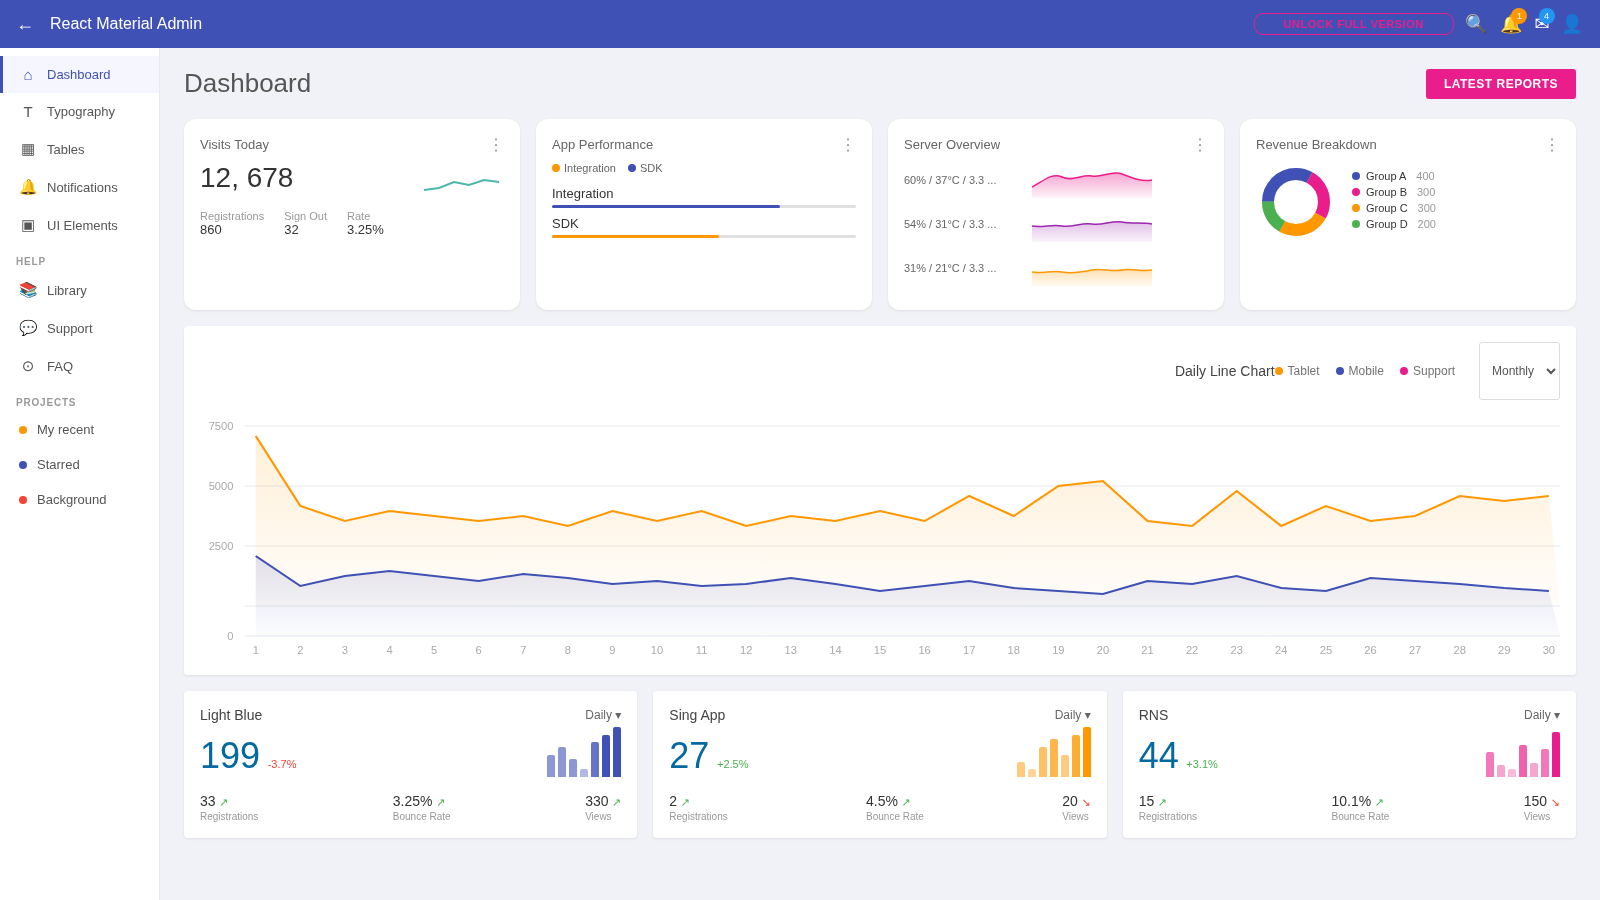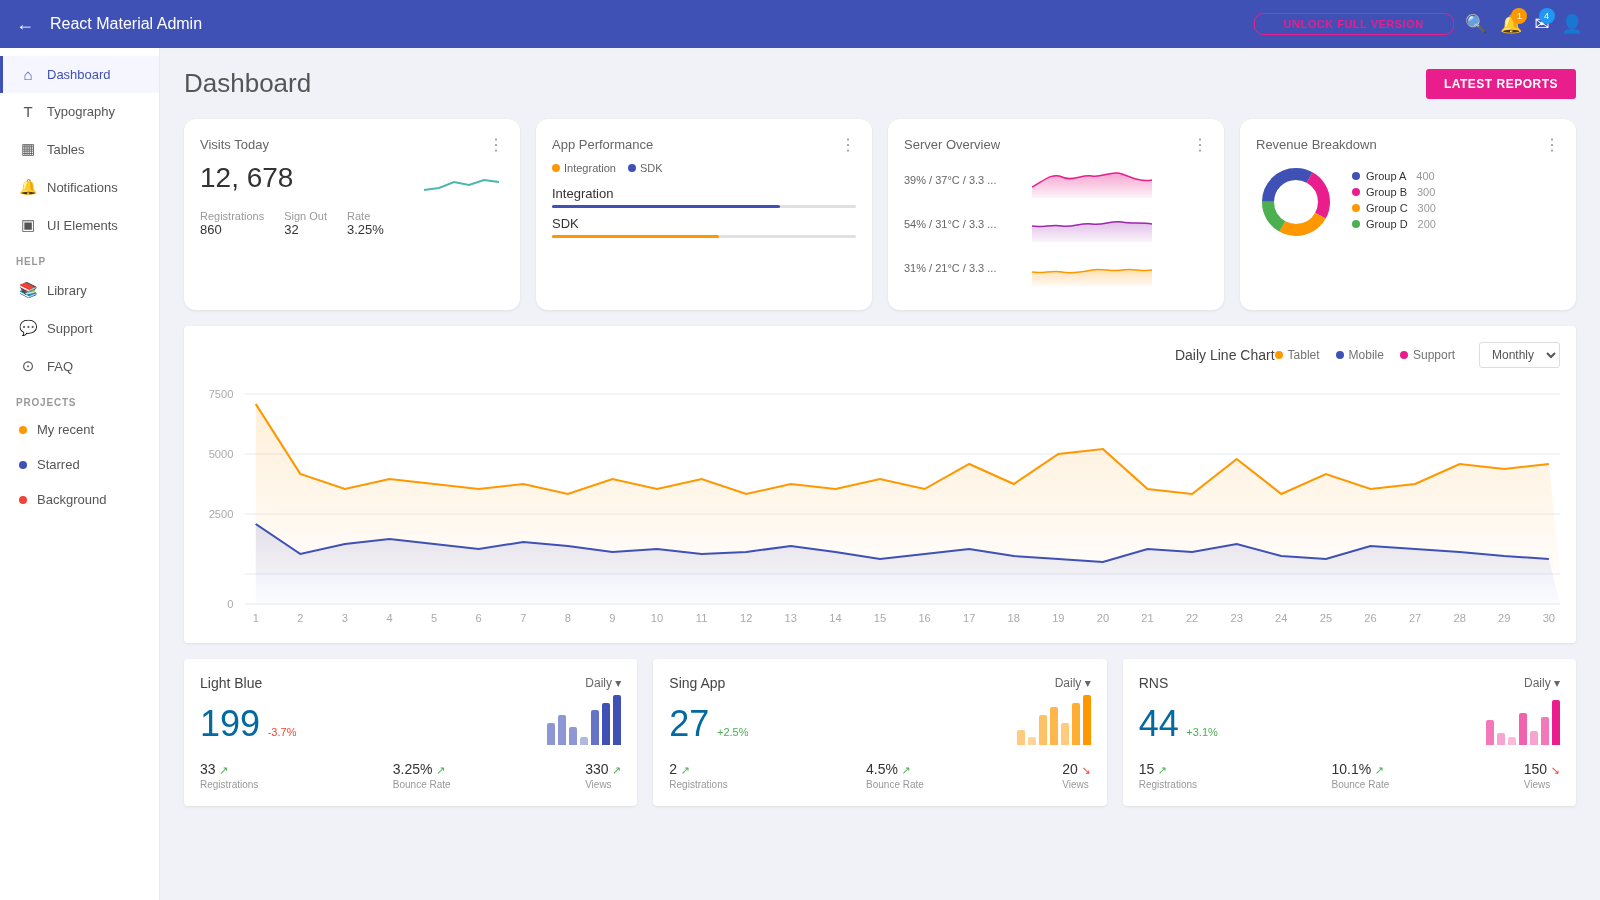--- a/index.html
+++ b/index.html
@@ -141,21 +141,21 @@
     
     .chart-card { background: white; border-radius: 4px; padding: 16px; box-shadow: 0 1px 3px rgba(0,0,0,0.08); margin-bottom: 16px; }
     .chart-header { display: flex; align-items: center; justify-content: flex-end; margin-bottom: 16px; }
     .chart-title { font-size: 14px; color: #444; font-weight: 500; }
     .chart-legend { display: flex; gap: 16px; }
     .chart-legend-item { display: flex; align-items: center; gap: 5px; font-size: 12px; color: #737373; }
     .chart-legend-dot { width: 8px; height: 8px; border-radius: 50%; }
     .monthly-select {
       border: 1px solid #ddd;
       border-radius: 3px;
-      padding: 4px 8px;
+      padding: 20px 8px;
       font-size: 12px;
       color: #555;
       cursor: pointer;
       background: white;
     }
 
     
     .stats-row { display: grid; grid-template-columns: 1fr 1fr 1fr; gap: 16px; }
     .stat-card { background: white; border-radius: 4px; padding: 16px; box-shadow: 0 1px 3px rgba(0,0,0,0.08); }
     .stat-header { display: flex; align-items: center; justify-content: space-between; margin-bottom: 4px; }
@@ -323,21 +323,21 @@
       </div>
 
       <div class="card">
         <div class="card-header">
           <span class="card-title">Server Overview</span>
           <span class="card-menu">⋮</span>
         </div>
         <div>
 
           <div class="server-row">
-            <span style="width:120px;">39% / 37°C / 3.3 ...</span>
+            <span style="width:120px;">60% / 37°C / 3.3 ...</span>
             <svg width="120" height="36" viewBox="0 0 120 36">
               <defs>
                 <linearGradient id="g1" x1="0" y1="0" x2="0" y2="1">
                   <stop offset="0%" stop-color="#e91e8c" stop-opacity="0.4"></stop>
                   <stop offset="100%" stop-color="#e91e8c" stop-opacity="0.05"></stop>
                 </linearGradient>
               </defs>
               <path d="M0,25 C10,20 20,10 30,15 C40,20 50,12 60,14 C70,16 80,8 90,12 C100,16 110,20 120,18 L120,36 L0,36 Z" fill="url(#g1)"></path>
               <path d="M0,25 C10,20 20,10 30,15 C40,20 50,12 60,14 C70,16 80,8 90,12 C100,16 110,20 120,18" fill="none" stroke="#e91e8c" stroke-width="1.5"></path>
             </svg>

